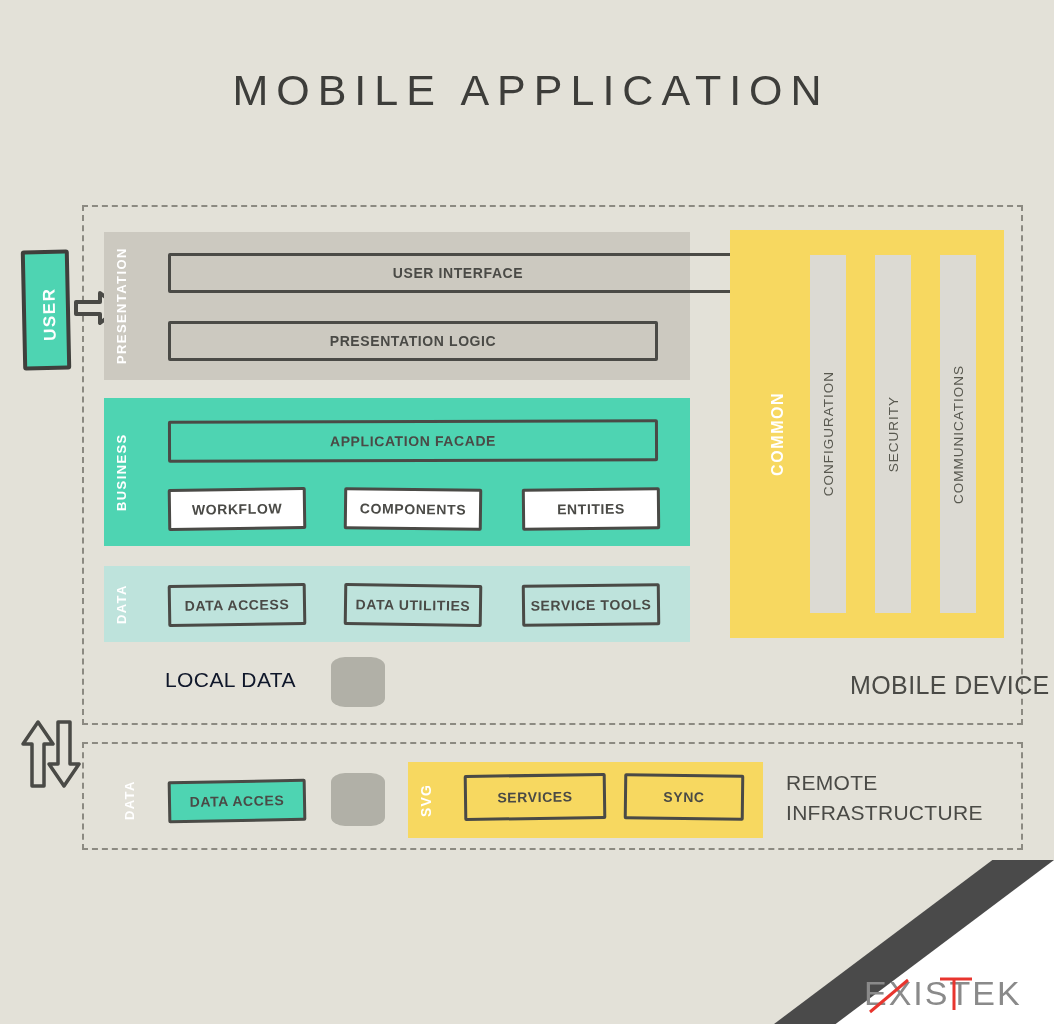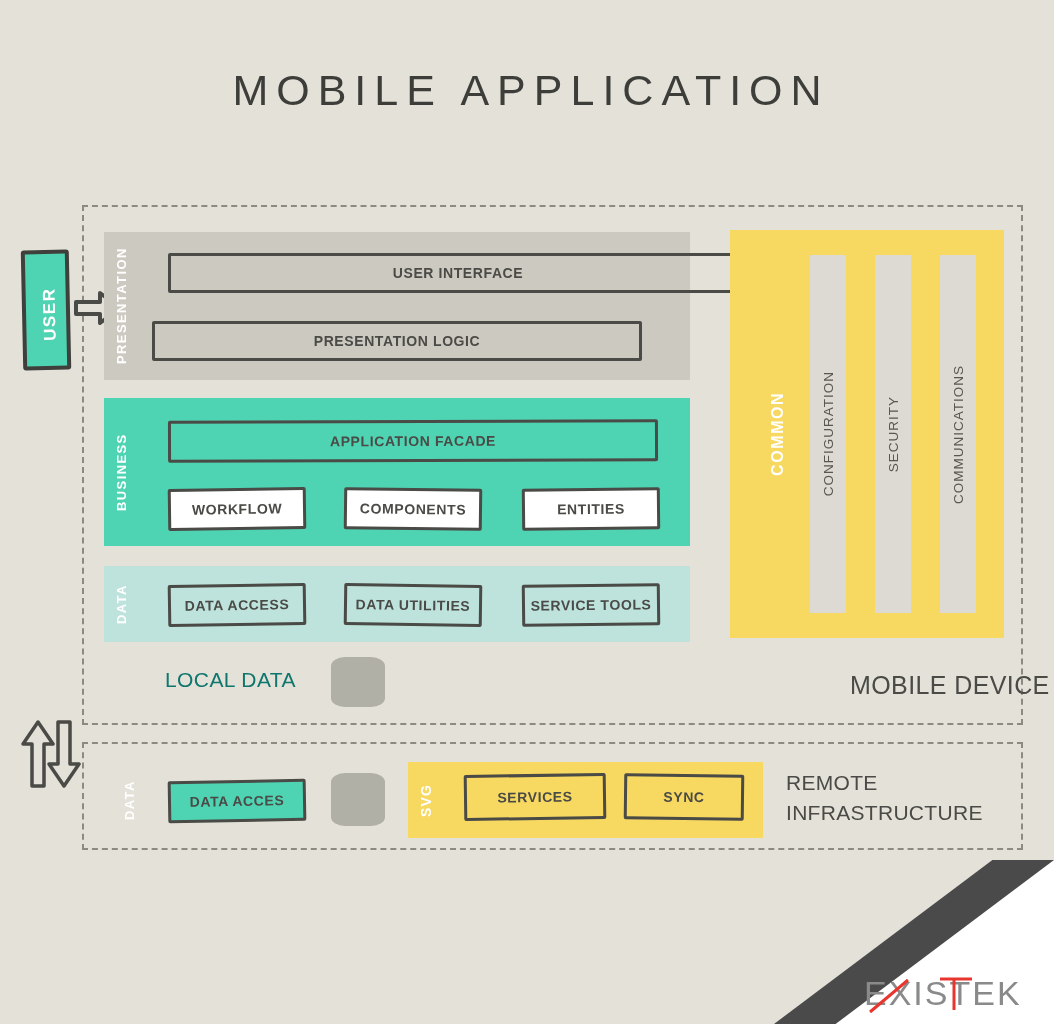--- a/index.html
+++ b/index.html
@@ -136,21 +136,21 @@
     display: flex;
     align-items: center;
     justify-content: center;
     color: #4a4a46;
     font-size: 14px;
     font-weight: 600;
     letter-spacing: 0.6px;
     text-align: center;
   }
   #pres-ui     { left: 168px; top: 253px; width: 580px; height: 40px; }
-  #pres-logic  { left: 152px; top: 321px; width: 490px; height: 40px; text-align: right; }
+  #pres-logic  { left: 168px; top: 321px; width: 490px; height: 40px; text-align: right; }
 
   
   #business-layer {
     position: absolute;
     left: 104px;
     top: 398px;
     width: 586px;
     height: 148px;
     background: #4ed4b2;
   }
@@ -171,21 +171,21 @@
   #data-access    { left: 168px; top: 584px; width: 138px; height: 42px; transform: rotate(-0.9deg); }
   #data-utilities { left: 344px; top: 584px; width: 138px; height: 42px; transform: rotate(0.8deg); }
   #service-tools  { left: 522px; top: 584px; width: 138px; height: 42px; transform: rotate(-0.7deg); }
 
   
   #local-data-label {
     position: absolute;
     left: 165px;
     top: 668px;
     font-size: 21px;
-    color: #0f766e;
+    color: #0f172a;
     letter-spacing: 0.4px;
   }
   .db-cylinder {
     position: absolute;
     background: #b1b0a7;
     border-radius: 14px / 9px;
   }
   #local-db  { left: 331px; top: 657px; width: 54px; height: 50px; }
   #remote-db { left: 331px; top: 773px; width: 54px; height: 53px; }
 

